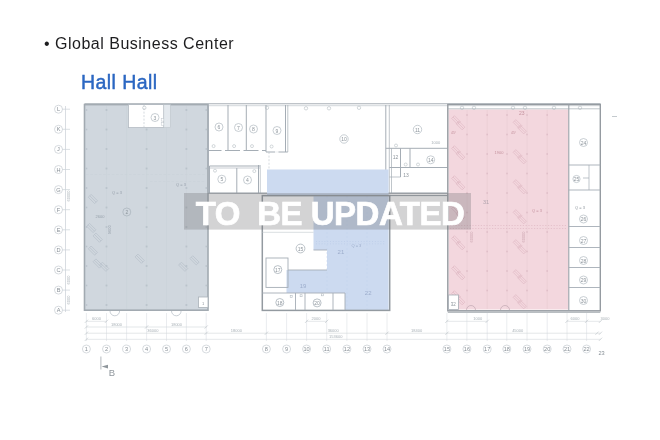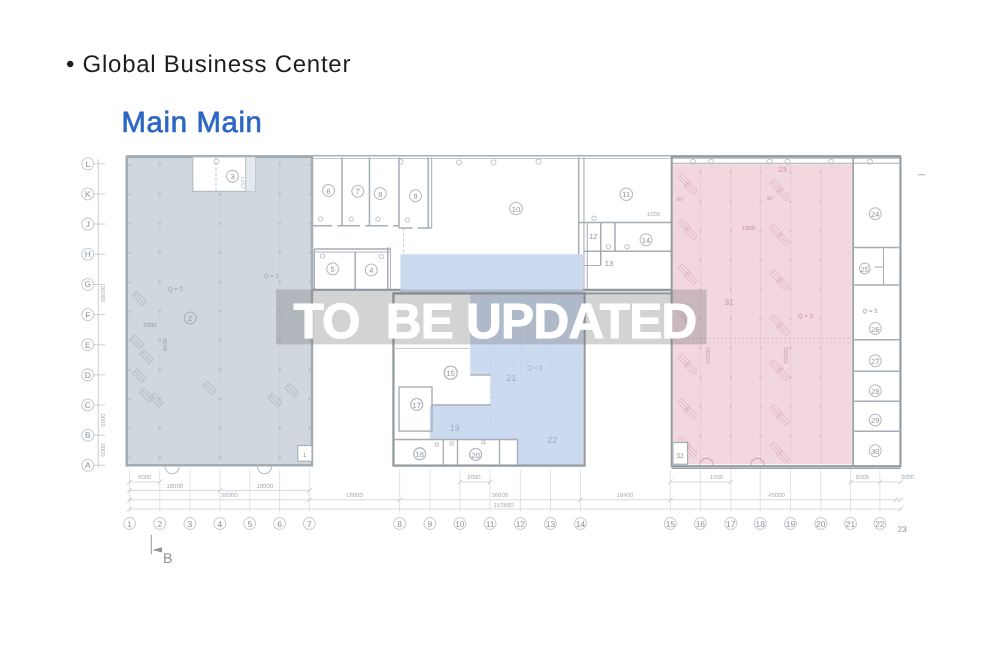--- a/index.html
+++ b/index.html
@@ -7,21 +7,21 @@
   .title{position:absolute;left:44px;top:35px;font-size:16px;color:#1d1d1f;letter-spacing:0.5px;text-align:center;}
   .subtitle{position:absolute;left:81px;top:71px;font-size:19.5px;color:#2b67c2;letter-spacing:0.45px;-webkit-text-stroke:0.45px #2b67c2;}
   svg{position:absolute;left:0;top:0;}
   text{font-family:"Liberation Sans",sans-serif;}
 </style>
 </head>
 <body>
 
 <div class="title">•&nbsp;Global Business Center</div>
 
-<div class="subtitle">Main Main</div>
+<div class="subtitle">Hall Hall</div>
 
 <svg width="660" height="440" viewBox="0 0 660 440">
 
 <g id="letterrail" stroke="#c9cfd5" stroke-width="0.7" fill="none">
   <line x1="65.5" y1="106" x2="65.5" y2="312"></line>
   <text x="70" y="196" transform="rotate(-90 70 196)" font-size="4" fill="#a8b0b6" stroke="none" text-anchor="middle">60000</text>
   <text x="70" y="280" transform="rotate(-90 70 280)" font-size="4" fill="#a8b0b6" stroke="none" text-anchor="middle">6000</text>
   <text x="70" y="300" transform="rotate(-90 70 300)" font-size="4" fill="#a8b0b6" stroke="none" text-anchor="middle">6000</text>
 </g>
 

